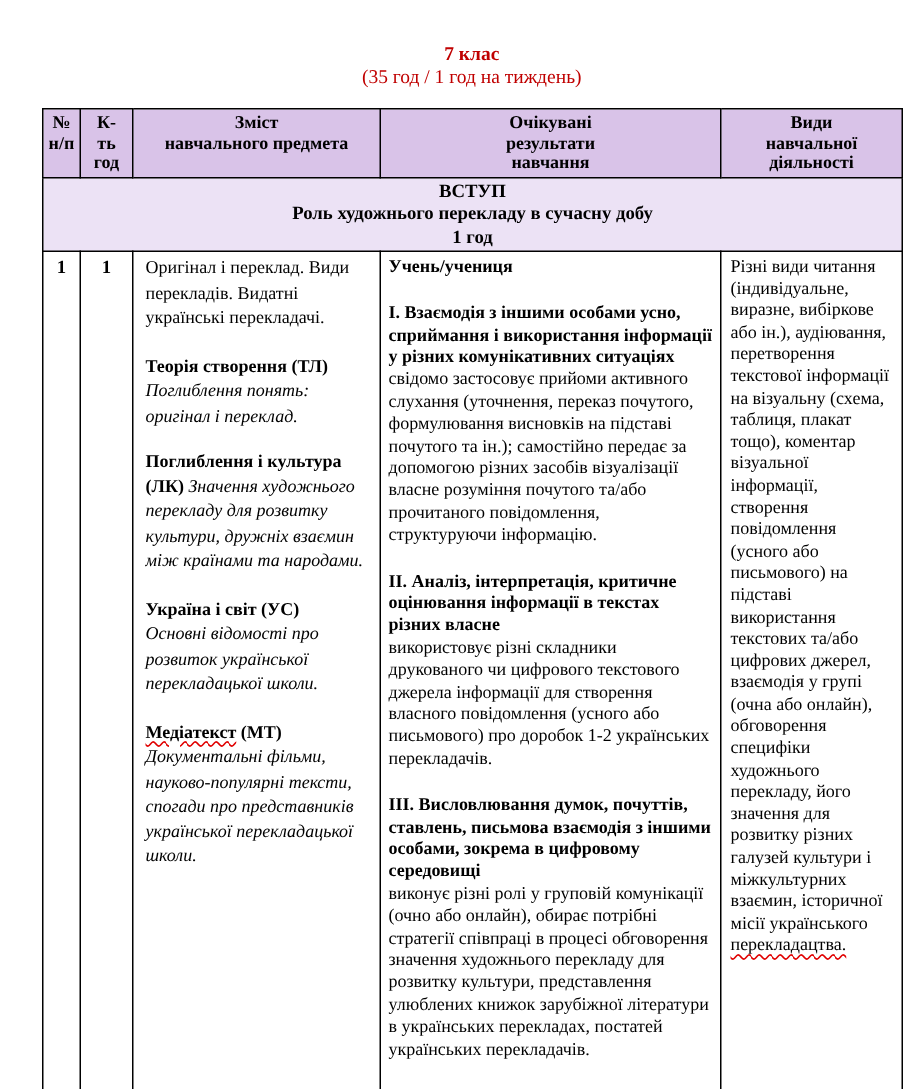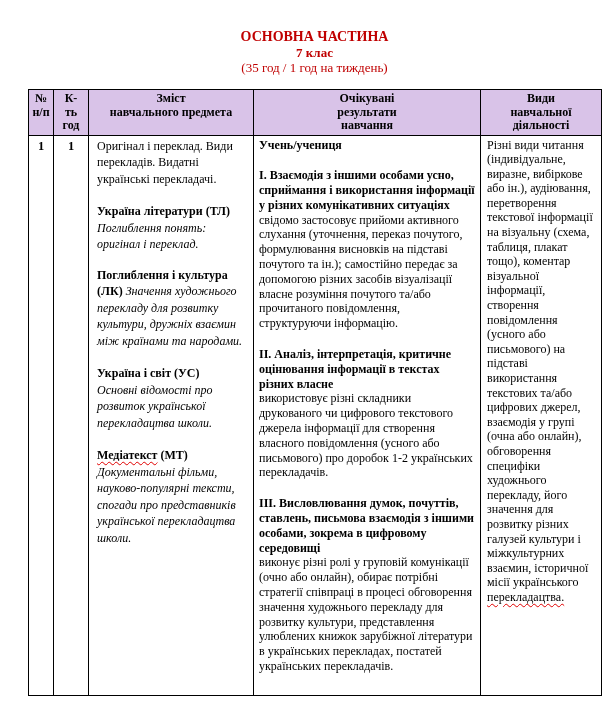--- a/index.html
+++ b/index.html
@@ -100,21 +100,20 @@
     text-decoration-thickness: 1px;
     text-underline-offset: 2px;
   }
 </style>
 </head>
 <body>
 
 <div class="page">
 
   <div class="title-block">
-    <div class="title-main">ОСНОВНА ЧАСТИНА</div>
     <div class="title-grade">7 клас</div>
     <div class="title-hours">(35 год / 1 год на тиждень)</div>
   </div>
 
   <table class="curriculum">
     <colgroup>
       <col style="width:25px">
       <col style="width:35px">
       <col style="width:165px">
       <col style="width:227px">
@@ -130,36 +129,43 @@
         <th class="head">Зміст
 навчального предмета</th>
         <th class="head">Очікувані
 результати
 навчання</th>
         <th class="head">Види
 навчальної
 діяльності</th>
       </tr>
       <tr>
+        <td class="section-cell" colspan="5">
+          <div>ВСТУП</div>
+          <div>Роль художнього перекладу в сучасну добу</div>
+          <div>1 год</div>
+        </td>
+      </tr>
+      <tr>
         <td class="num-cell">1</td>
         <td class="num-cell">1</td>
 
         <td class="content-cell">
           <p class="para">Оригінал і переклад. Види перекладів. Видатні українські перекладачі.</p>
           <p class="para">
-            <span class="bi blockhead">Україна літератури (ТЛ)</span><span class="it">Поглиблення понять: оригінал і переклад.</span>
+            <span class="bi blockhead">Теорія створення (ТЛ)</span><span class="it">Поглиблення понять: оригінал і переклад.</span>
           </p>
           <p class="para">
             <span class="bi">Поглиблення і культура (ЛК)</span><span class="it"> Значення художнього перекладу для розвитку культури, дружніх взаємин між країнами та народами.</span>
           </p>
           <p class="para">
-            <span class="bi blockhead">Україна і світ (УС)</span><span class="it">Основні відомості про розвиток української перекладацтва школи.</span>
+            <span class="bi blockhead">Україна і світ (УС)</span><span class="it">Основні відомості про розвиток української перекладацької школи.</span>
           </p>
           <p class="para">
-            <span class="bi blockhead"><span class="squiggle">Медіатекст</span><span> (МТ)</span></span><span class="it">Документальні фільми, науково-популярні тексти, спогади про представників української перекладацтва школи.</span>
+            <span class="bi blockhead"><span class="squiggle">Медіатекст</span><span> (МТ)</span></span><span class="it">Документальні фільми, науково-популярні тексти, спогади про представників української перекладацької школи.</span>
           </p>
         </td>
 
         <td class="results-cell">
           <p class="para" style="margin-bottom:0">
             <span class="bi">Учень/учениця</span>
           </p>
           <p class="para">
             <span class="bi blockhead">І. Взаємодія з іншими особами усно, сприймання і використання інформації у різних комунікативних ситуаціях</span><span>свідомо застосовує прийоми активного слухання (уточнення, переказ почутого, формулювання висновків на підставі почутого та ін.); самостійно передає за допомогою різних засобів візуалізації власне розуміння почутого та/або прочитаного повідомлення, структуруючи інформацію.</span>
           </p>

